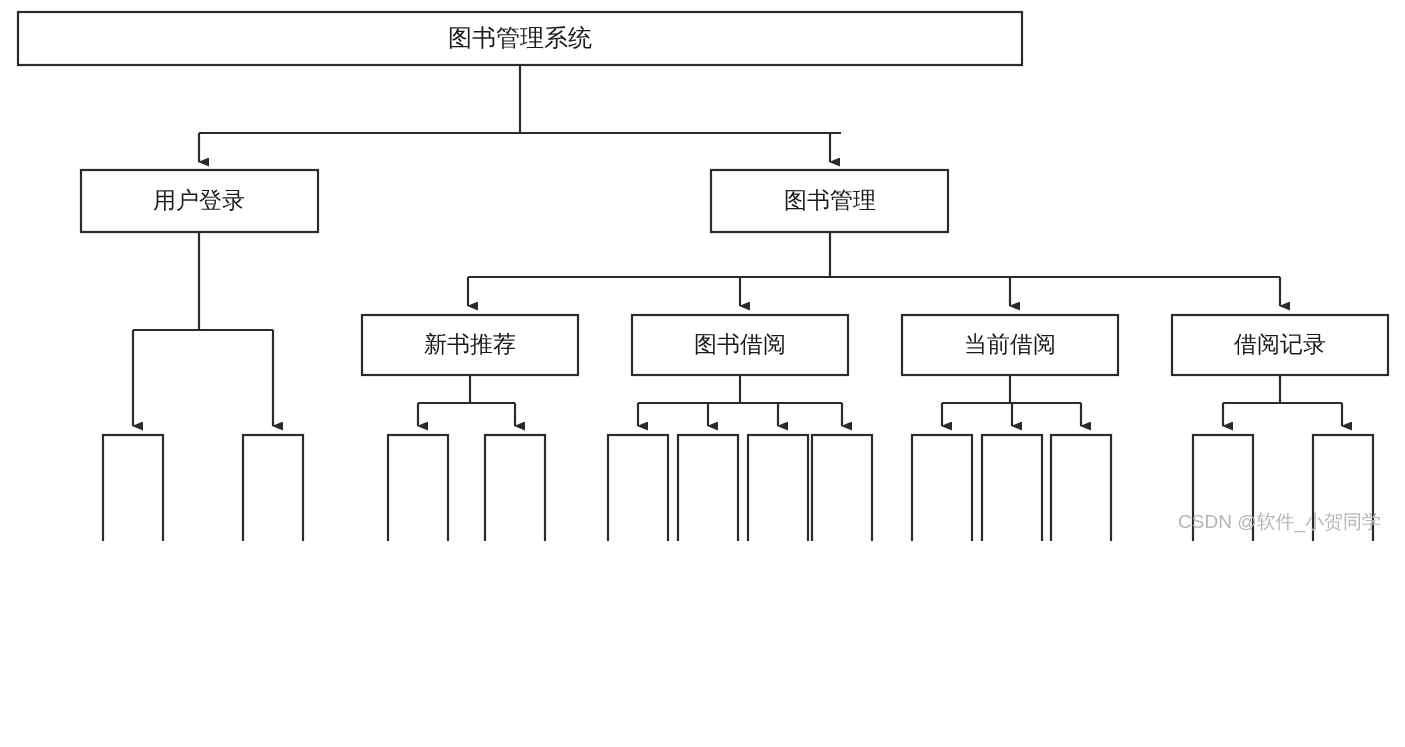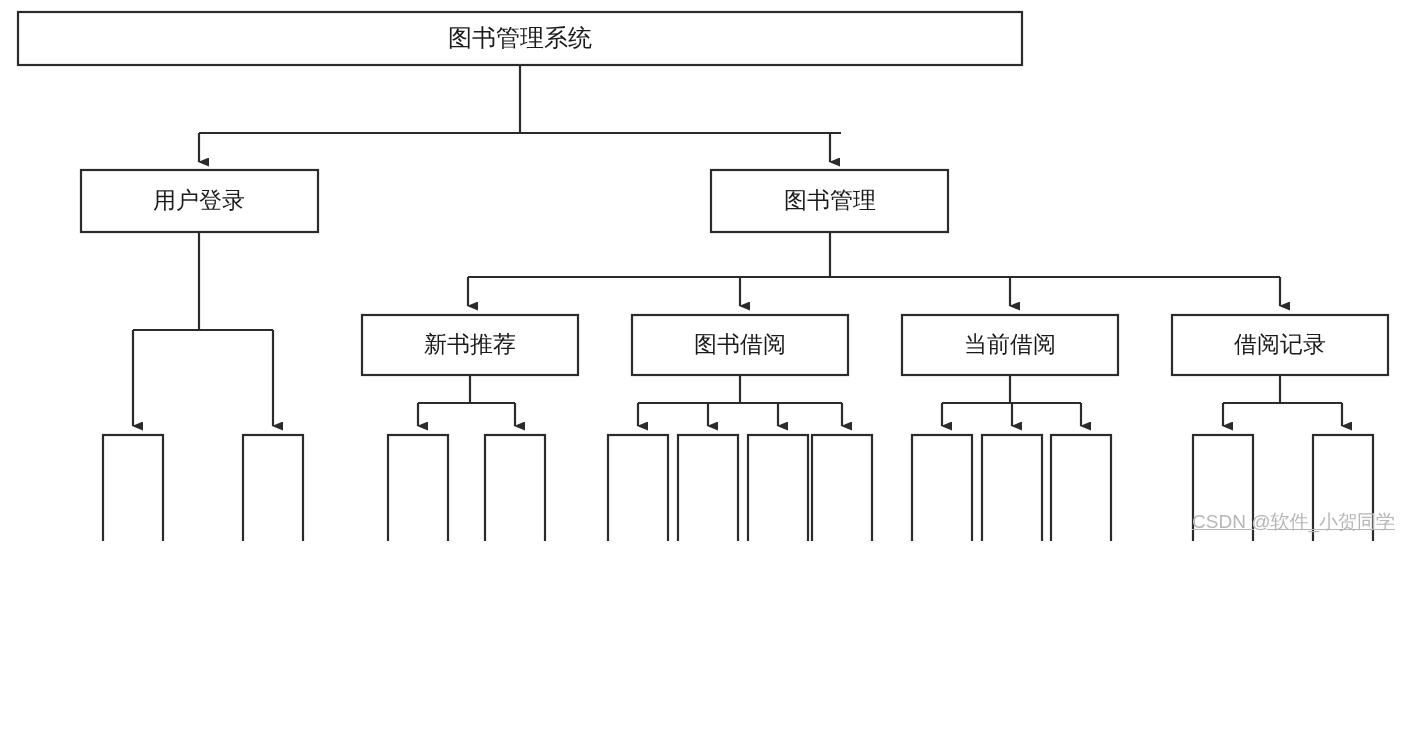--- a/index.html
+++ b/index.html
@@ -60,28 +60,27 @@
     color: #1a1a1a;
     letter-spacing: 2px;
     white-space: nowrap;
     display: flex;
     align-items: center;
     justify-content: center;
     pointer-events: none;
   }
   .watermark {
     position: absolute;
-    right: 10px;
+    right: 24px;
     bottom: 6px;
     font-family: "Liberation Sans", "DejaVu Sans", sans-serif;
     font-size: 19px;
     color: #b6b6b6;
     white-space: nowrap;
     user-select: none;
-    text-decoration: underline;
   }
 </style>
 </head>
 <body>
 
 <div id="diagram-root">
 
   <svg id="tree-svg" viewBox="0 0 1405 747">
     <defs>
       <marker id="arrowhead" markerWidth="9" markerHeight="11" refX="4.5" refY="10" orient="auto" markerUnits="userSpaceOnUse">

